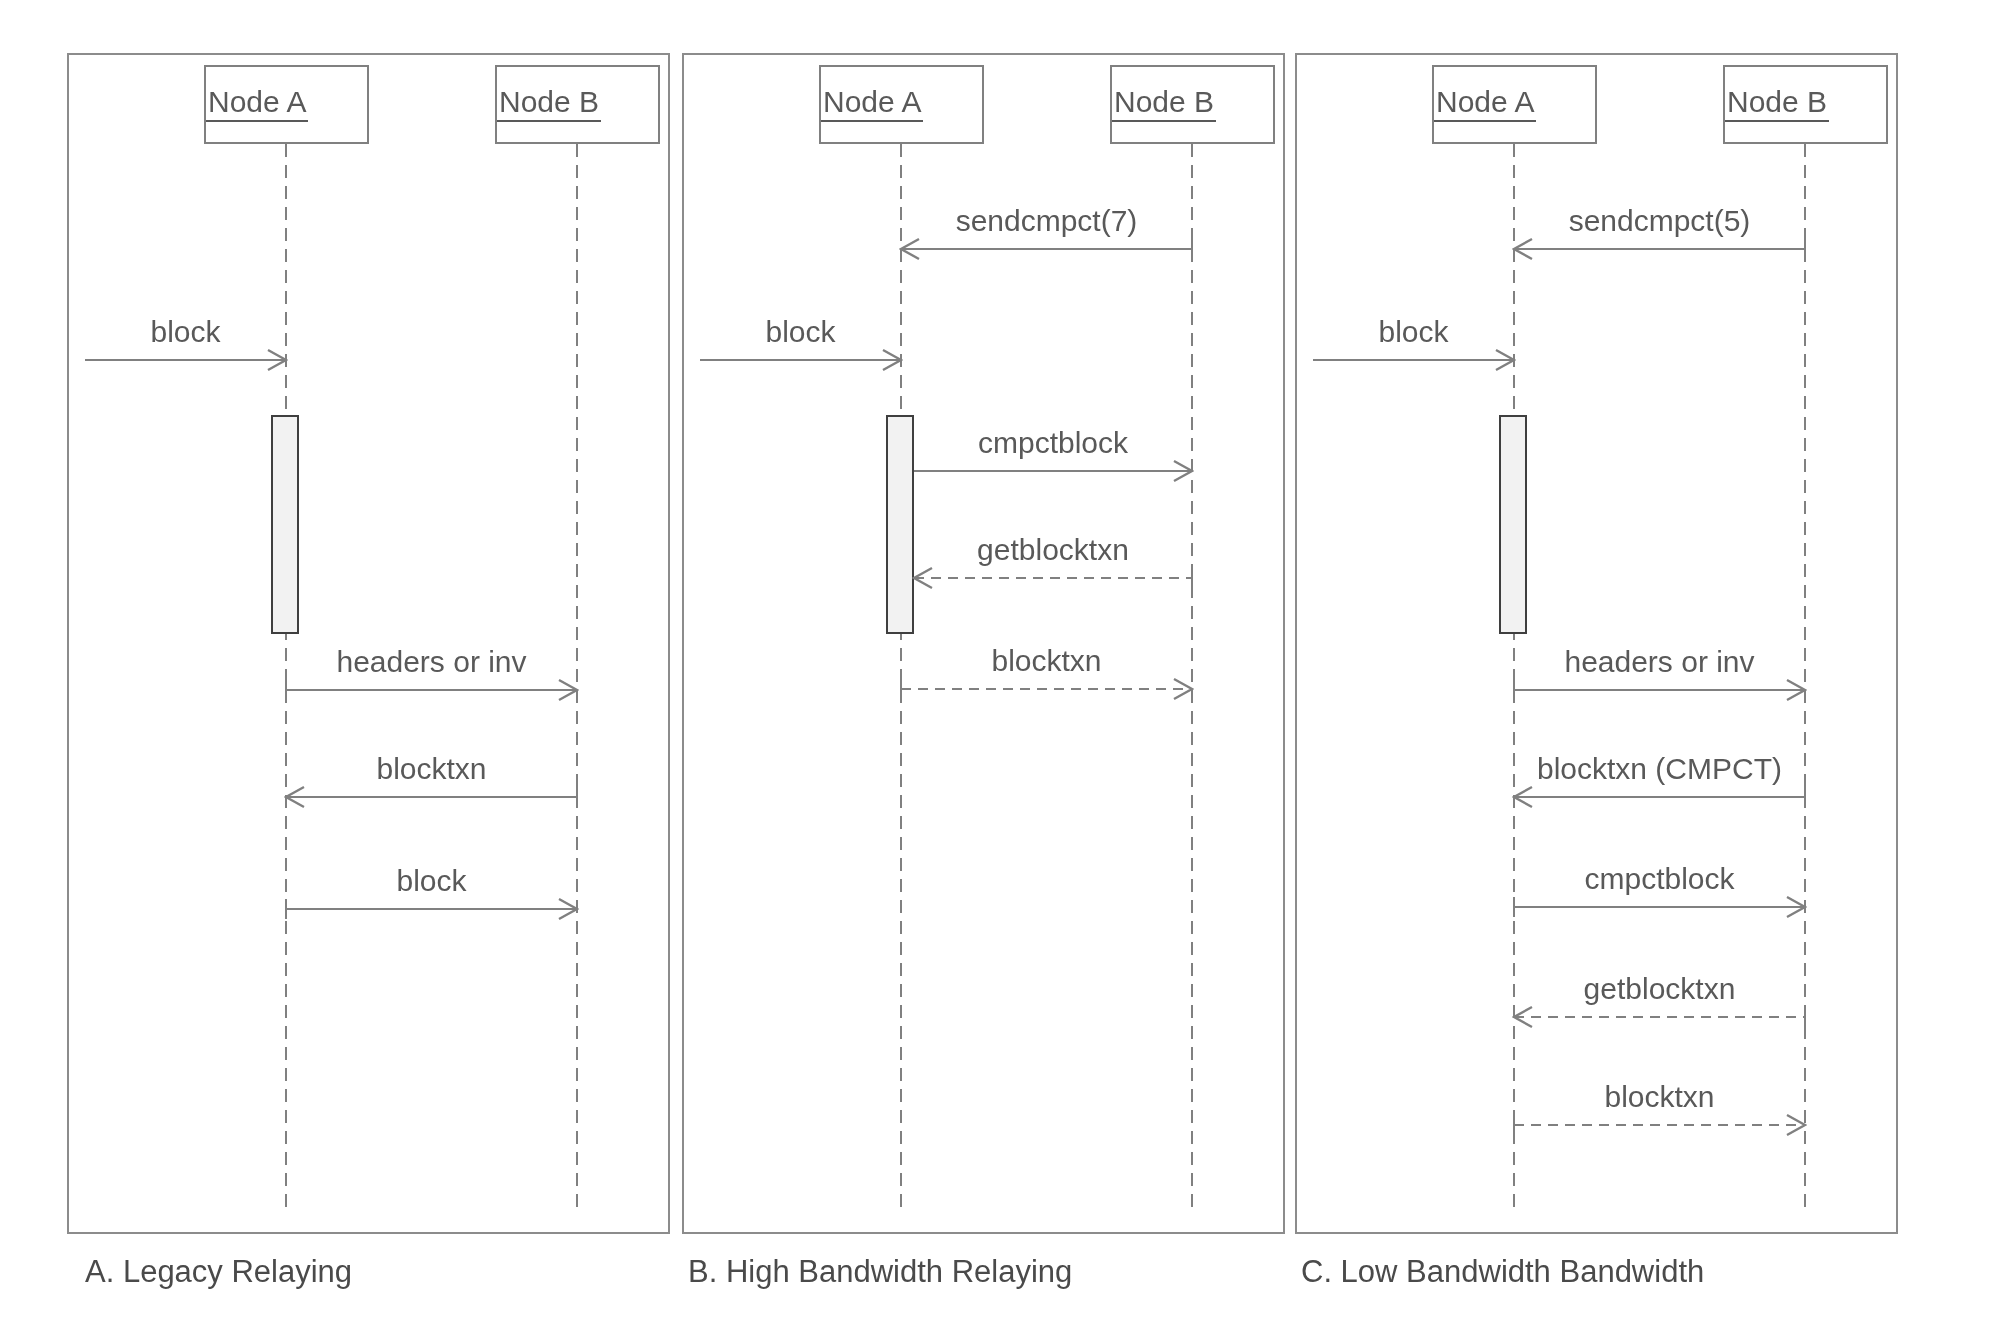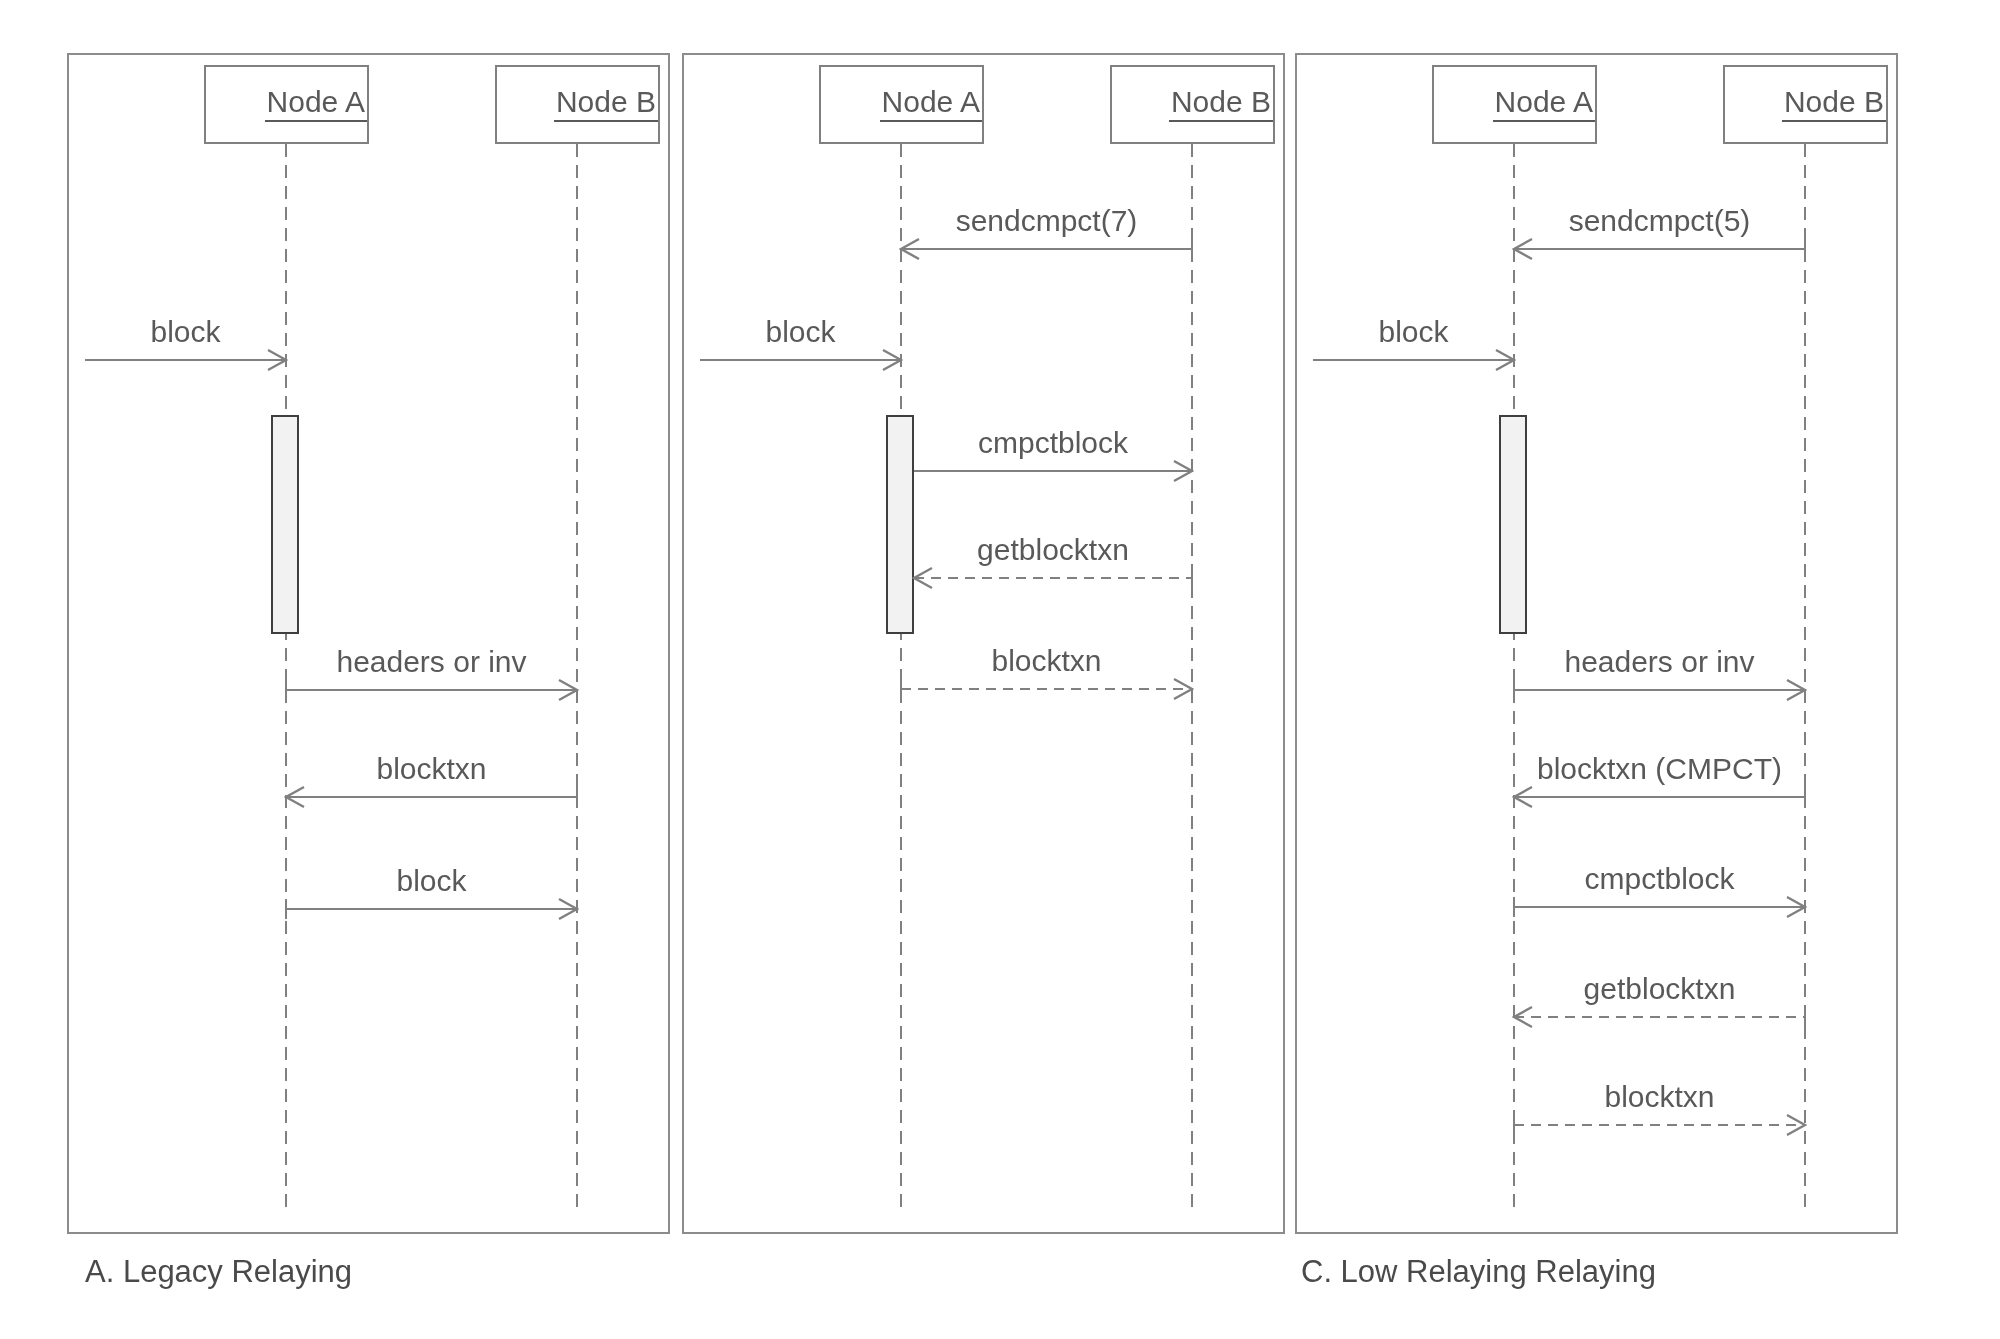--- a/index.html
+++ b/index.html
@@ -17,21 +17,21 @@
     position: absolute;
     border: 2px solid #8c8c8c;
     background: #ffffff;
     box-sizing: border-box;
   }
   .actor-box {
     position: absolute;
     border: 2px solid #808080;
     background: #ffffff;
     box-sizing: border-box;
-    display: flex; align-items: center; justify-content: flex-end;
+    display: flex; align-items: center; justify-content: flex-start;
   }
   .actor-label {
     font-size: 30px;
     color: #595959;
     border-bottom: 2px solid #595959;
     padding: 0 2px 3px 2px;
     white-space: nowrap;
     line-height: 1;
   }
   .lifeline {
@@ -144,20 +144,21 @@
           <polyline points="20,4 2,14 20,24" fill="none" stroke="#808080" stroke-width="2.4"></polyline>
         </svg></div>
       <div class="tail-tick" style="left: 507px; top: 513px;"></div>
       <div class="msg-label" style="left: 369px; top: 511px;">getblocktxn</div>
       <div class="msg-line dashed" style="left: 217px; top: 633px; width: 291px;"></div>
       <div class="arrowhead" style="left: 484px; top: 620px;"><svg width="26" height="28">
           <polyline points="6,4 24,14 6,24" fill="none" stroke="#808080" stroke-width="2.4"></polyline>
         </svg></div>
       <div class="tail-tick" style="left: 216px; top: 624px;"></div>
       <div class="msg-label" style="left: 362.5px; top: 622px;">blocktxn</div>
+      <div class="panel-caption" style="left: 4px; top: 1199px;">B. High Bandwidth Relaying</div>
     </div>
     <div class="panel" style="left: 1295px; top: 53px; width: 603px; height: 1181px;">
       <div class="actor-box" style="left: 135px; top: 10px; width: 165px; height: 79px;">
         <span class="actor-label">Node A</span>
       </div>
       <div class="lifeline" style="left: 216px; top: 89px; height: 1068px;"></div>
       <div class="actor-box" style="left: 426px; top: 10px; width: 165px; height: 79px;">
         <span class="actor-label">Node B</span>
       </div>
       <div class="lifeline" style="left: 507px; top: 89px; height: 1068px;"></div>
@@ -196,15 +197,15 @@
           <polyline points="20,4 2,14 20,24" fill="none" stroke="#808080" stroke-width="2.4"></polyline>
         </svg></div>
       <div class="tail-tick" style="left: 507px; top: 952px;"></div>
       <div class="msg-label" style="left: 362.5px; top: 950px;">getblocktxn</div>
       <div class="msg-line dashed" style="left: 217px; top: 1069px; width: 291px;"></div>
       <div class="arrowhead" style="left: 484px; top: 1056px;"><svg width="26" height="28">
           <polyline points="6,4 24,14 6,24" fill="none" stroke="#808080" stroke-width="2.4"></polyline>
         </svg></div>
       <div class="tail-tick" style="left: 216px; top: 1060px;"></div>
       <div class="msg-label" style="left: 362.5px; top: 1058px;">blocktxn</div>
-      <div class="panel-caption" style="left: 4px; top: 1199px;">C. Low Relaying Relaying</div>
+      <div class="panel-caption" style="left: 4px; top: 1199px;">C. Low Bandwidth Bandwidth</div>
     </div>
   </div>
 
 </body></html>

